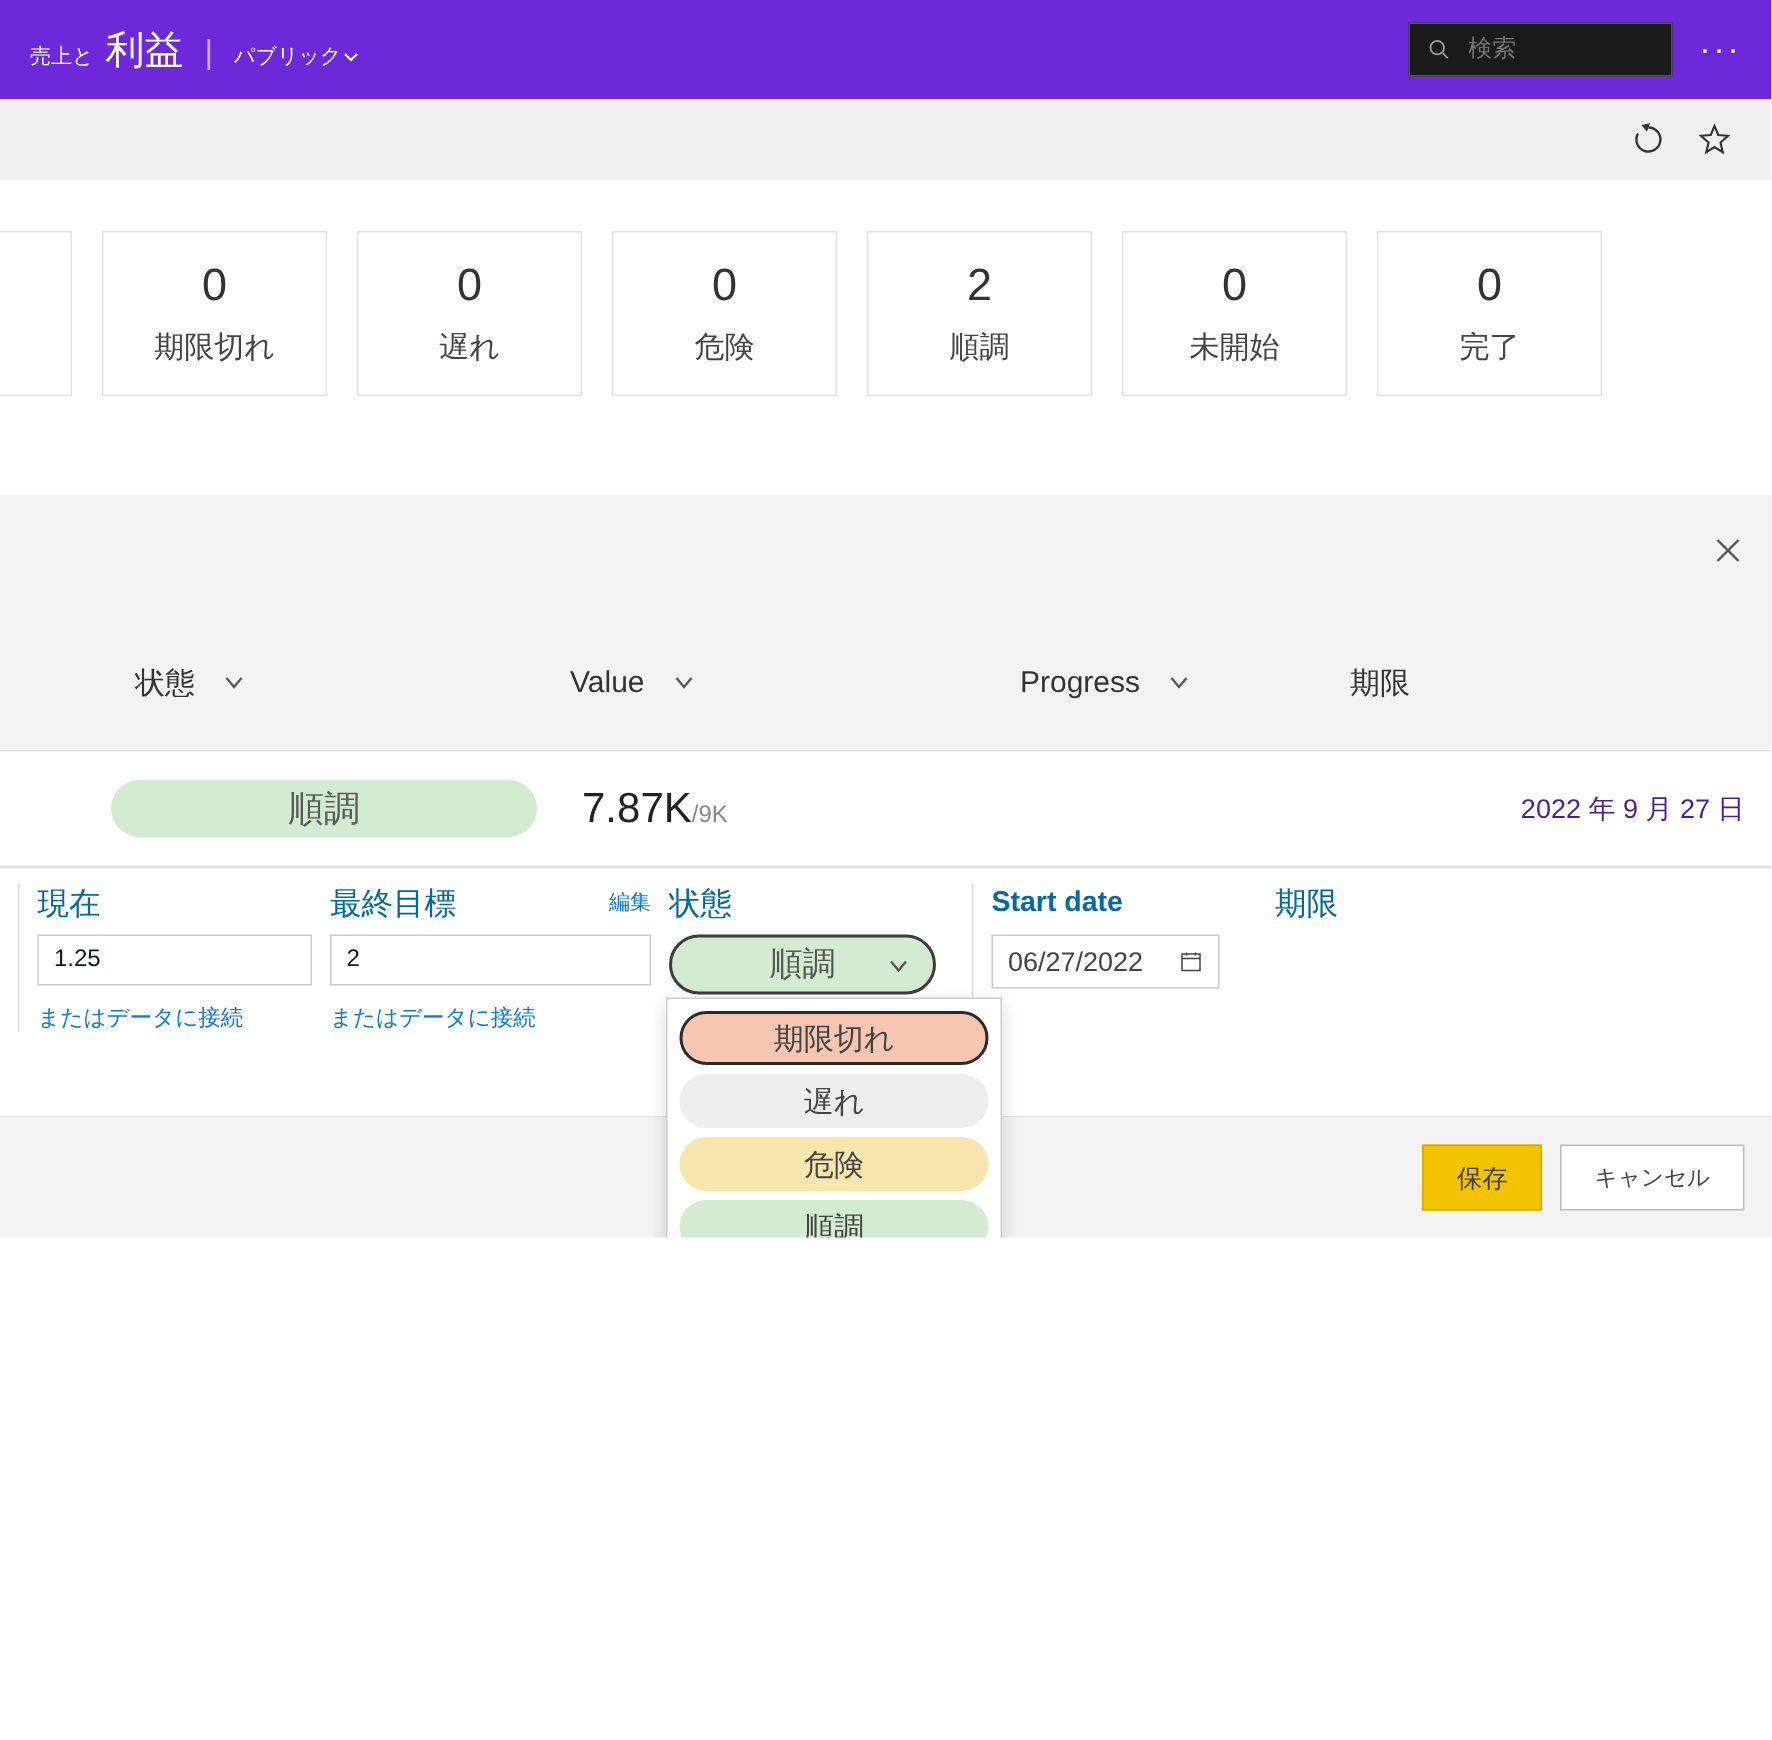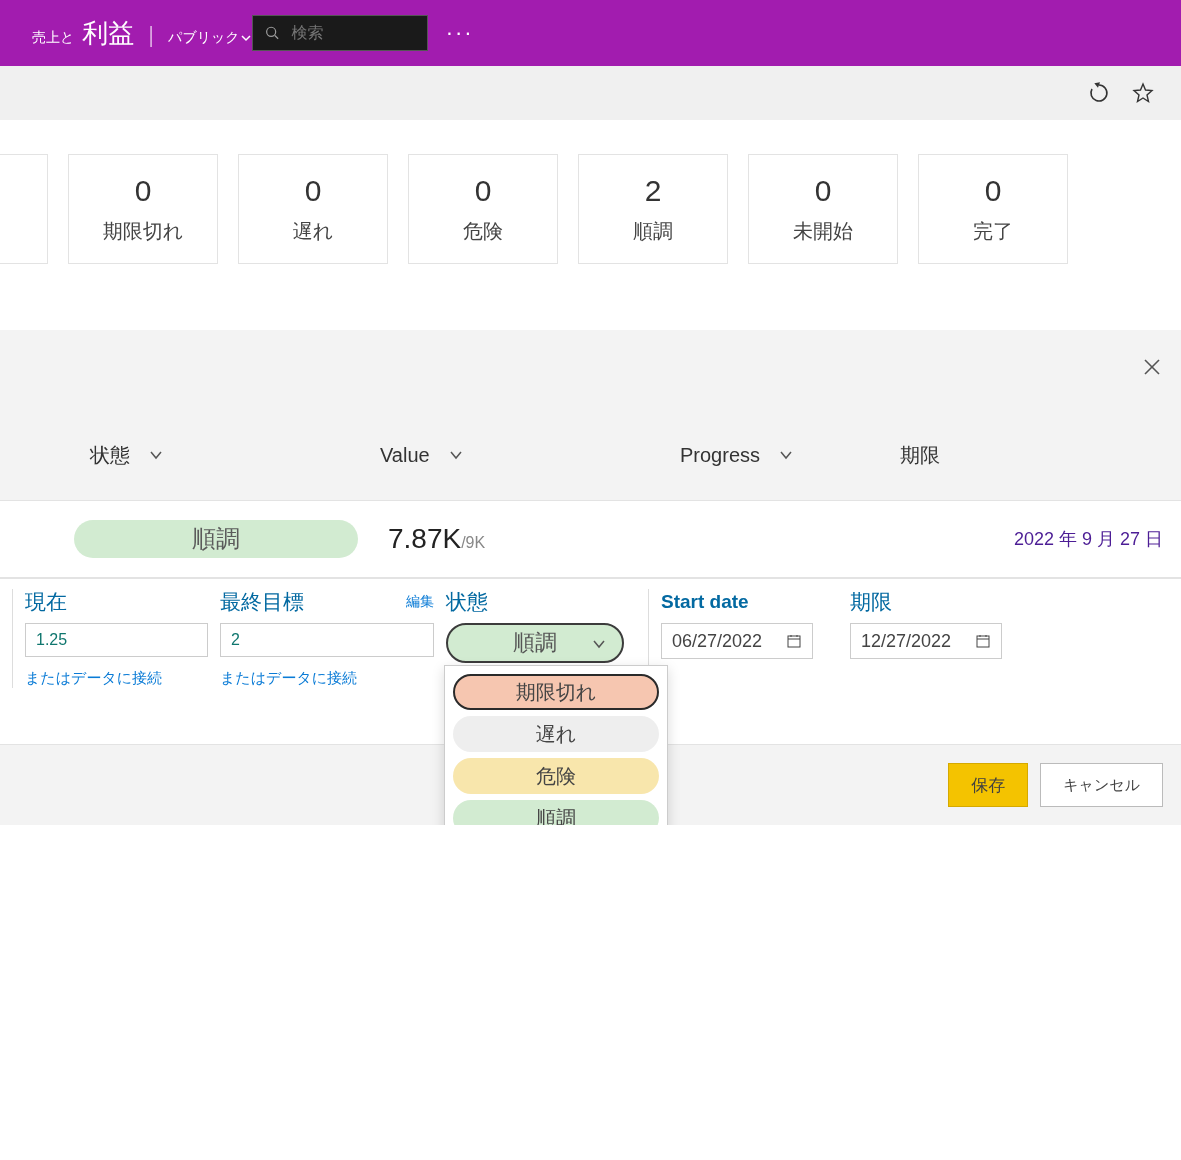--- a/index.html
+++ b/index.html
@@ -1,20 +1,20 @@
 <!DOCTYPE html>
 <html><head>
   <meta charset="utf-8">
   <style>
     * { box-sizing: border-box; margin: 0; padding: 0; }
     body { font-family: "Segoe UI", "Yu Gothic", sans-serif; background: #fff; width: 1181px; }
 
     .header {
-      background: #a21caf; height: 66px; display: flex; align-items: center;
-      padding: 0 32px; color: #fff; 
+      background: #6d28d9; height: 66px; display: flex; align-items: center;
+      padding: 0 20px; color: #fff; justify-content: space-between;
     }
     .header-left { display: flex; align-items: baseline; gap: 8px; }
     .header-sub { font-size: 14px; }
     .header-title { font-size: 26px; font-weight: 300; }
     .header-divider { font-size: 22px; opacity: 0.6; margin: 0 6px;}
     .header-status { font-size: 14px; display: flex; align-items: center; gap: 0;}
     .header-right { display: flex; align-items: center; gap: 18px; }
     .search-box {
       display: flex; align-items: center; background: #1a1a1a; border: 1px solid #555;
       height: 36px; width: 176px; padding: 0 12px; gap: 12px;
@@ -77,21 +77,21 @@
     .eg-current { width: 196px; border-left: 1px solid #ddd; padding-left: 12px;}
     .eg-target { width: 214px; }
     .eg-status { width: 190px; }
     .eg-start { width: 190px; border-left: 1px solid #ddd; padding-left: 12px;}
     .eg-end { width: 190px; }
 
     .edit-label-row { display: flex; justify-content: space-between; align-items: center; height: 26px;}
     .edit-label { font-size: 21px; color: #0369a1; }
     .edit-link { color: #0a7bd6; font-size: 14px; }
     .text-input {
-      height: 34px; border: 1px solid #ccc; padding: 0 10px; font-size: 16px; color: #0f766e; width: 100%;
+      height: 34px; border: 1px solid #ccc; padding: 0 10px; font-size: 16px; color: #0f172a; width: 100%;
     }
     .connect-link { color: #0a7bd6; font-size: 15px; margin-top: 4px; }
 
     .status-select {
       height: 40px; border: 2px solid #3c3c3c; border-radius: 22px; background: #d2ebd1;
       display: flex; align-items: center; justify-content: center; font-size: 22px; color: #555;
       width: 178px; position: relative; gap: 12px;
     }
     .status-select .arrow { position:absolute; right: 16px; top: 12px;}
 
@@ -293,29 +293,20 @@
             <line x1="5" y1="2" x2="5" y2="4" stroke="#444"></line>
             <line x1="11" y1="2" x2="11" y2="4" stroke="#444"></line>
           </svg>
       </div>
     </div>
 
     <div class="edit-group eg-end">
       <div class="edit-label-row">
         <span class="edit-label">期限</span>
       </div>
-      <div class="date-box">
-        <span>12/27/2022</span>
-        <svg width="16" height="16" viewBox="0 0 16 16">
-            <rect x="2" y="3" width="12" height="11" stroke="#444" fill="none"></rect>
-            <line x1="2" y1="6" x2="14" y2="6" stroke="#444"></line>
-            <line x1="5" y1="2" x2="5" y2="4" stroke="#444"></line>
-            <line x1="11" y1="2" x2="11" y2="4" stroke="#444"></line>
-          </svg>
-      </div>
     </div>
   </div>
 
   <div class="actions">
     <button class="btn btn-save">保存</button>
     <button class="btn btn-cancel">キャンセル</button>
   </div>
 </div>
 
 </body></html>

